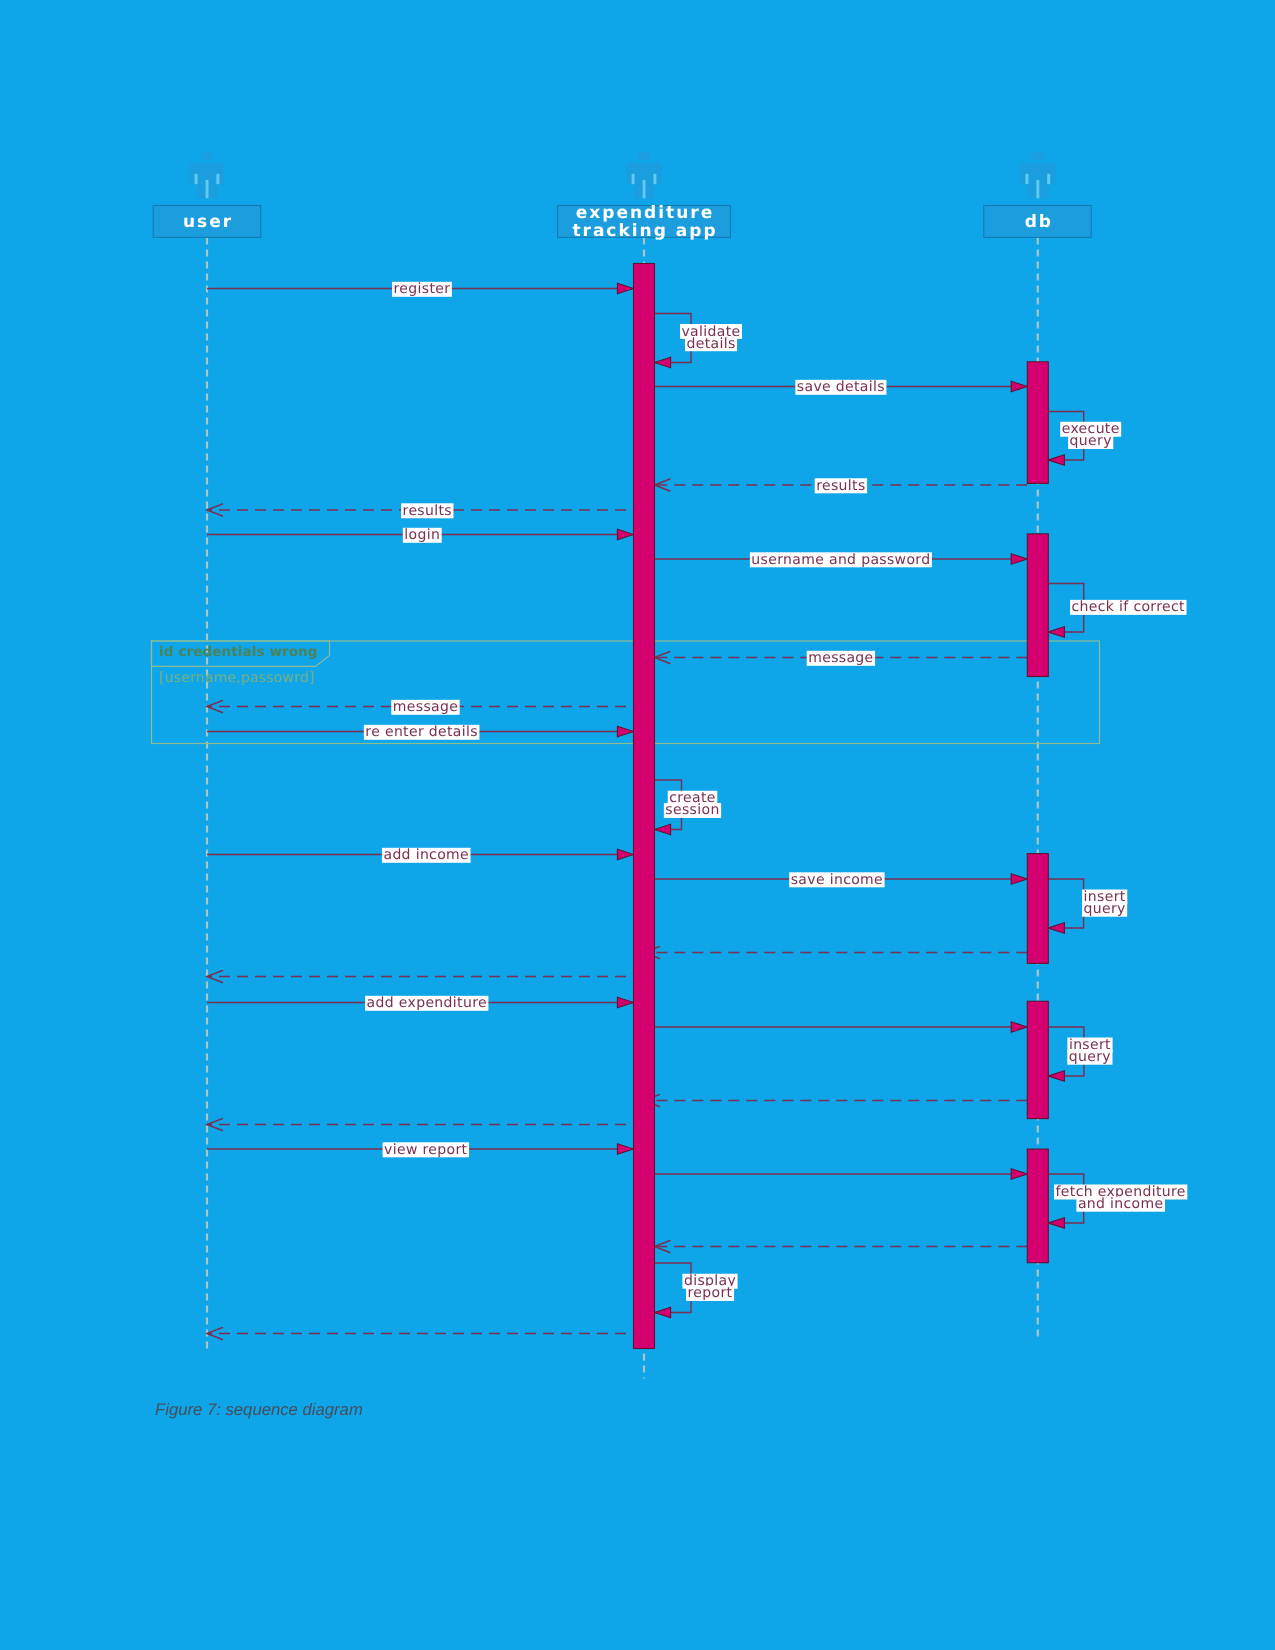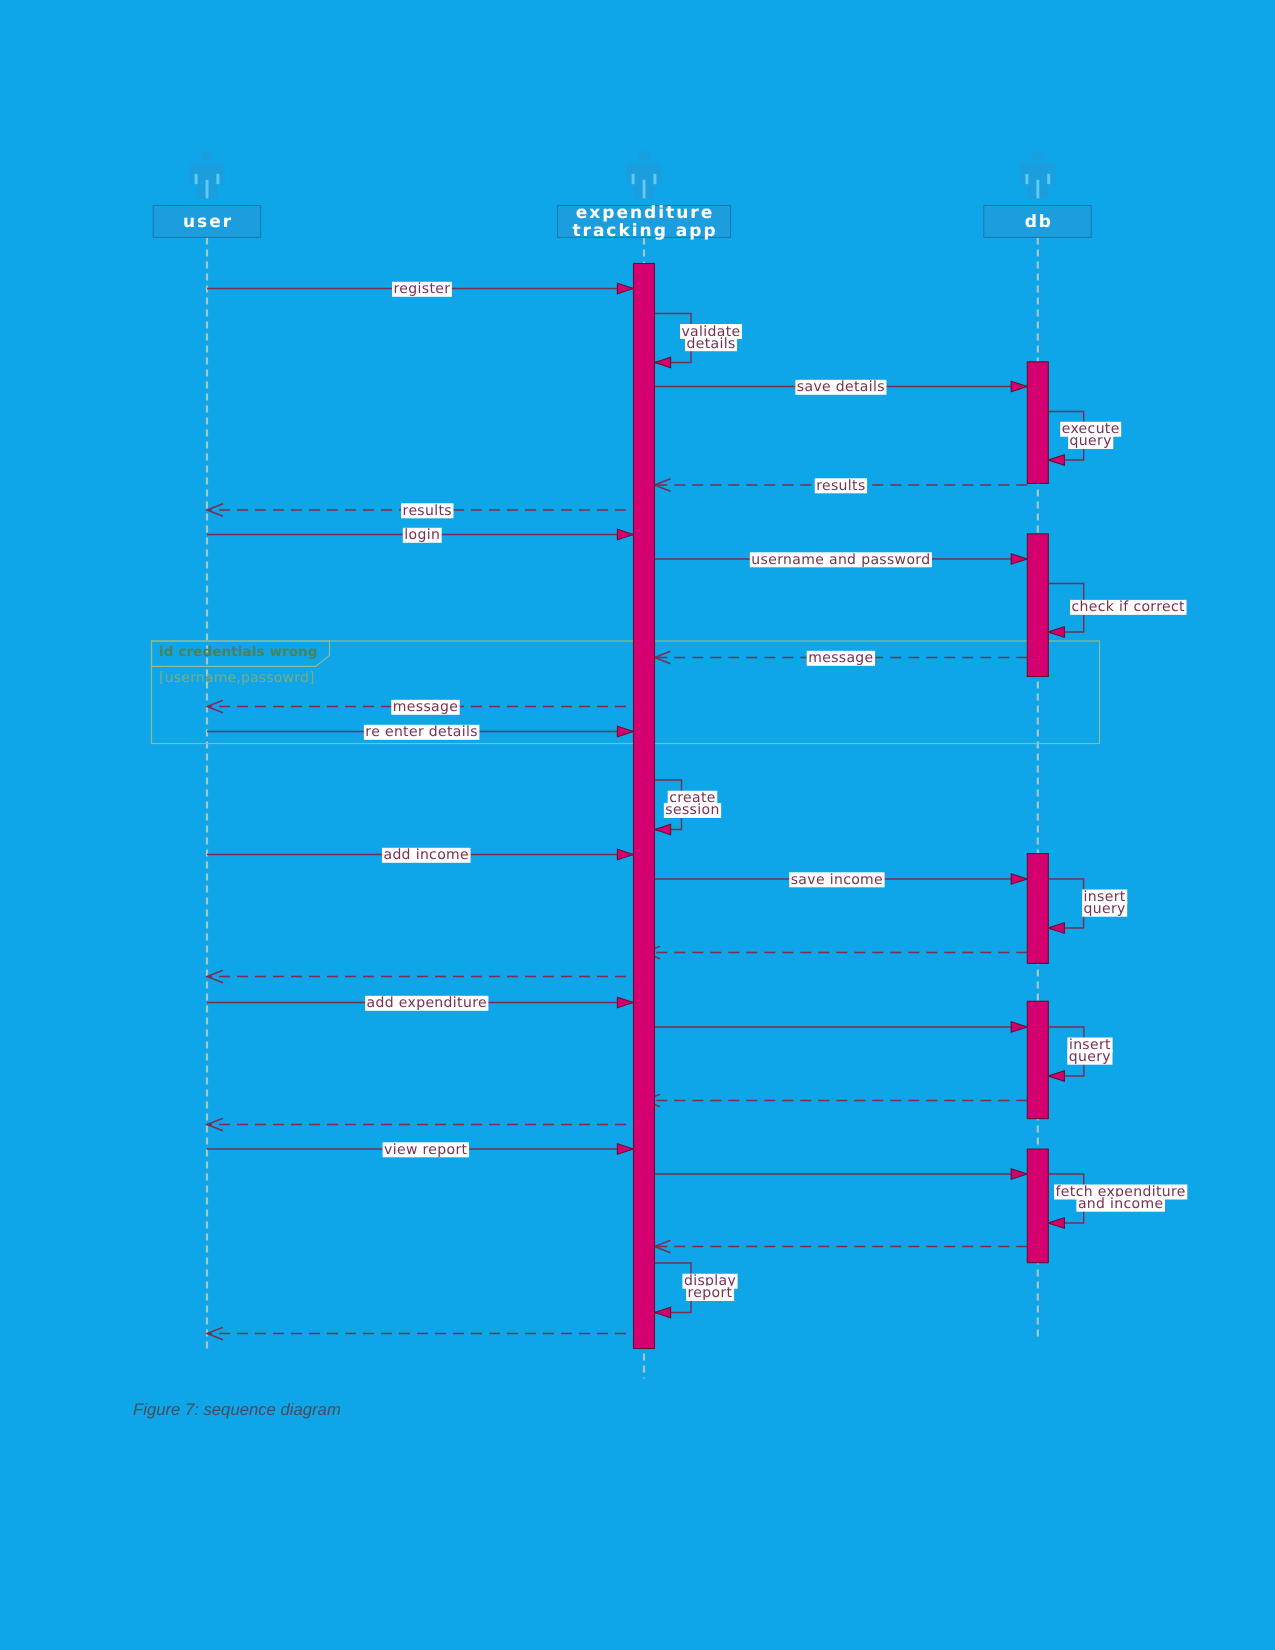--- a/index.html
+++ b/index.html
@@ -4,21 +4,21 @@
 <title>sequence diagram</title>
 <style>
   html,body{margin:0;padding:0;-webkit-font-smoothing:antialiased;text-rendering:geometricPrecision;}
   body{width:1275px;height:1650px;background:#fff;font-family:"Liberation Sans",sans-serif;position:relative;overflow:hidden;}
   #page{position:absolute;left:0;top:0;width:1275px;height:1650px;background:#0ea5e9;padding-left:20px;}
   svg#diagram{position:absolute;left:0;top:0;display:block;}
   .msg-text{font-family:"DejaVu Sans",sans-serif;font-size:14px;fill:#7a2f50;letter-spacing:.35px;}
   .actor-text{font-family:"DejaVu Sans",sans-serif;font-size:17px;font-weight:bold;fill:#ffffff;letter-spacing:2.0px;}
   .frame-op{font-family:"DejaVu Sans",sans-serif;font-size:13.5px;font-weight:bold;fill:#4d8256;letter-spacing:.1px;}
   .frame-guard{font-family:"DejaVu Sans",sans-serif;font-size:14px;fill:#79ae80;letter-spacing:.2px;}
-  #caption{position:absolute;left:133px;top:1400px;font-family:"Liberation Sans",sans-serif;font-style:italic;font-size:16.7px;color:#454f5a;white-space:nowrap;}
+  #caption{position:absolute;left:155px;top:1400px;font-family:"Liberation Sans",sans-serif;font-style:italic;font-size:16.7px;color:#454f5a;white-space:nowrap;}
 </style>
 </head>
 <body>
 
 <div id="page">
 
   <svg id="diagram" width="1275" height="1650" viewBox="0 0 1275 1650">
 
     <defs>
       <marker id="arrowFilled" markerWidth="19" markerHeight="13" refX="17.3" refY="6.5" orient="auto" markerUnits="userSpaceOnUse">

